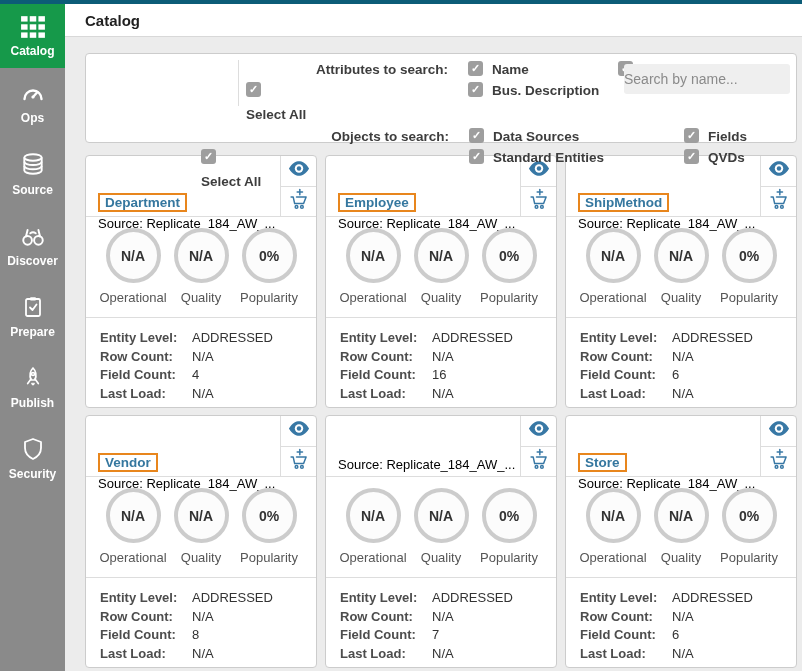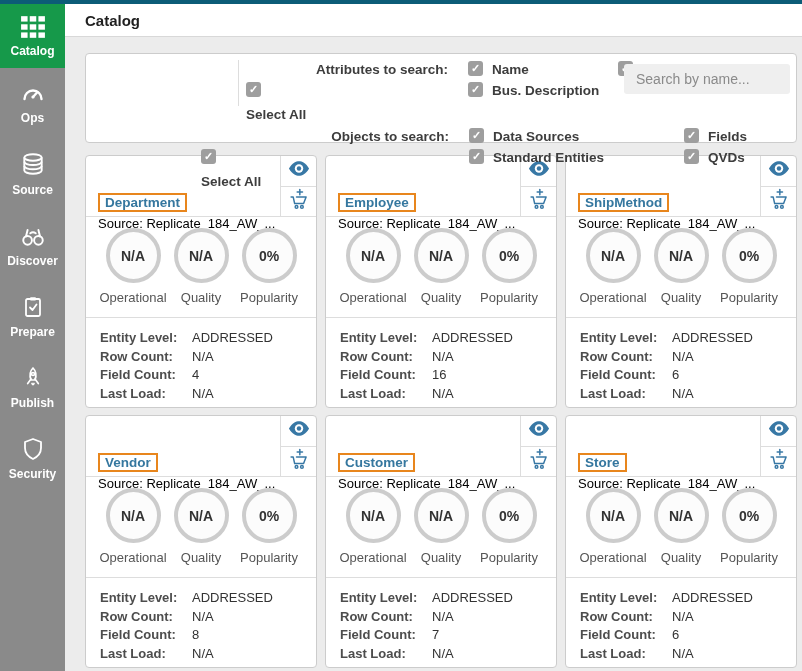--- a/index.html
+++ b/index.html
@@ -45,21 +45,21 @@
   .cb-item { display:flex; align-items:flex-start; gap:9px; cursor:pointer; line-height:18px; }
   .cb-item.right { justify-content:flex-end; padding-right:4px;flex-direction:column; }
   .cb {
     width:15px; height:15px; background:#9e9e9e; border-radius:3px; flex:0 0 15px;
     color:#fff; font-size:11px; line-height:15px; text-align:center; font-weight:bold;
   }
   .cb::after { content:"\2713"; }
   .cb-label { font-size:13.5px; font-weight:bold; color:#3d3d3d; }
   .search-input {
     position:absolute; top:10px; right:6px; width:166px; height:30px;
-    background:#efefef; border:none; border-radius:3px; padding:0 12px;
+    background:#efefef; border:none; border-radius:3px; padding:0 0;
     font-family:"Liberation Sans", sans-serif; font-size:14px; color:#444; outline:none;
   }
   .search-input::placeholder { color:#8a8a8a; }
 
   
   .cards-grid { display:grid; grid-template-columns:repeat(3,232px); gap:7px 8px; }
   .card { background:#fff; border:1px solid #ccc; border-radius:4px; height:253px; overflow:hidden; }
 
   .card-header { display:flex; height:61px; border-bottom:1px solid #ddd; }
   .card-head-main { flex:1; padding:5px 0 0 12px;margin-top:32px; }
@@ -494,21 +494,20 @@
       <div class="stat-row">
         <span class="stat-label">Last Load:</span>
         <span class="stat-value">N/A</span>
       </div>
     </div>
   </div>
 
   <div class="card">
     <div class="card-header">
       <div class="card-head-main">
-        <div><span class="card-title">Customer</span></div>
         <div class="card-source">Source: Replicate_184_AW_...</div>
       </div>
       <div class="card-head-icons">
         <div class="icon-cell eye">
           <span>
             <svg width="22" height="17" viewBox="0 0 24 18">
               <path d="M1 9 C4.5 2.8 8.8 1 12 1 C15.2 1 19.5 2.8 23 9 C19.5 15.2 15.2 17 12 17 C8.8 17 4.5 15.2 1 9 Z" fill="#3878a5"></path>
               <circle cx="12" cy="9" r="4.6" fill="#fff"></circle>
               <circle cx="12" cy="9" r="2.4" fill="#3878a5"></circle>
             </svg>

